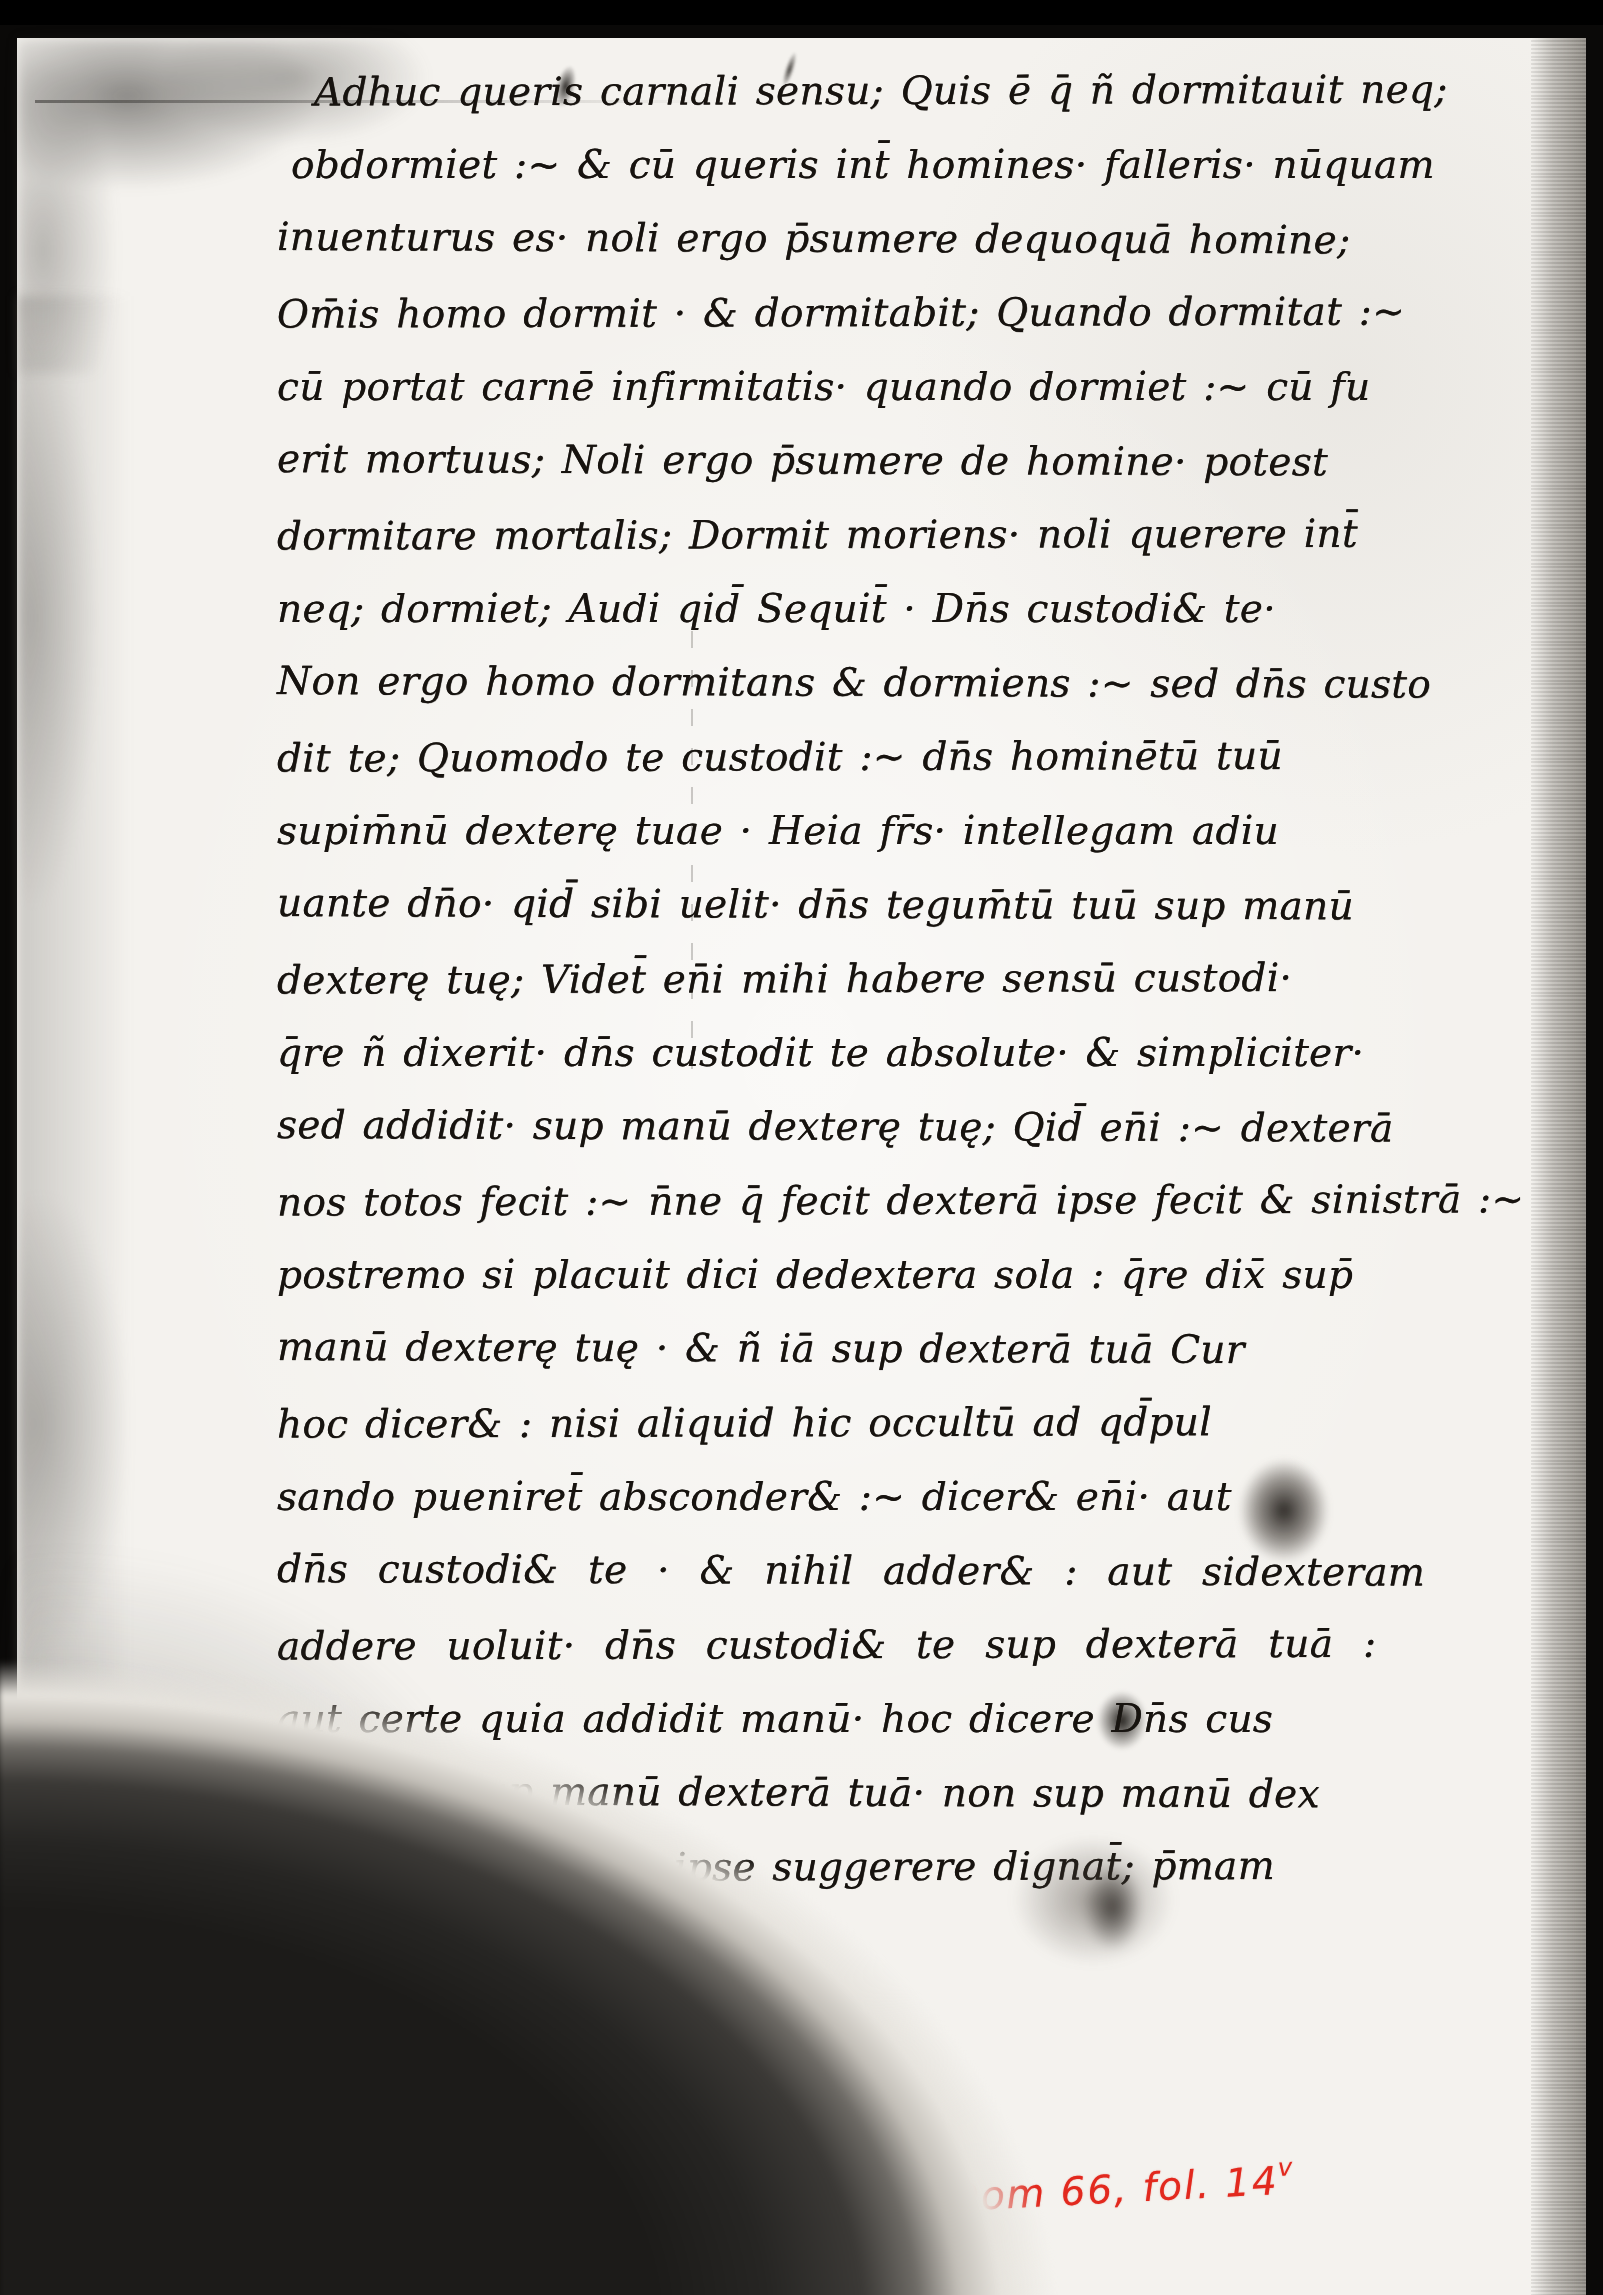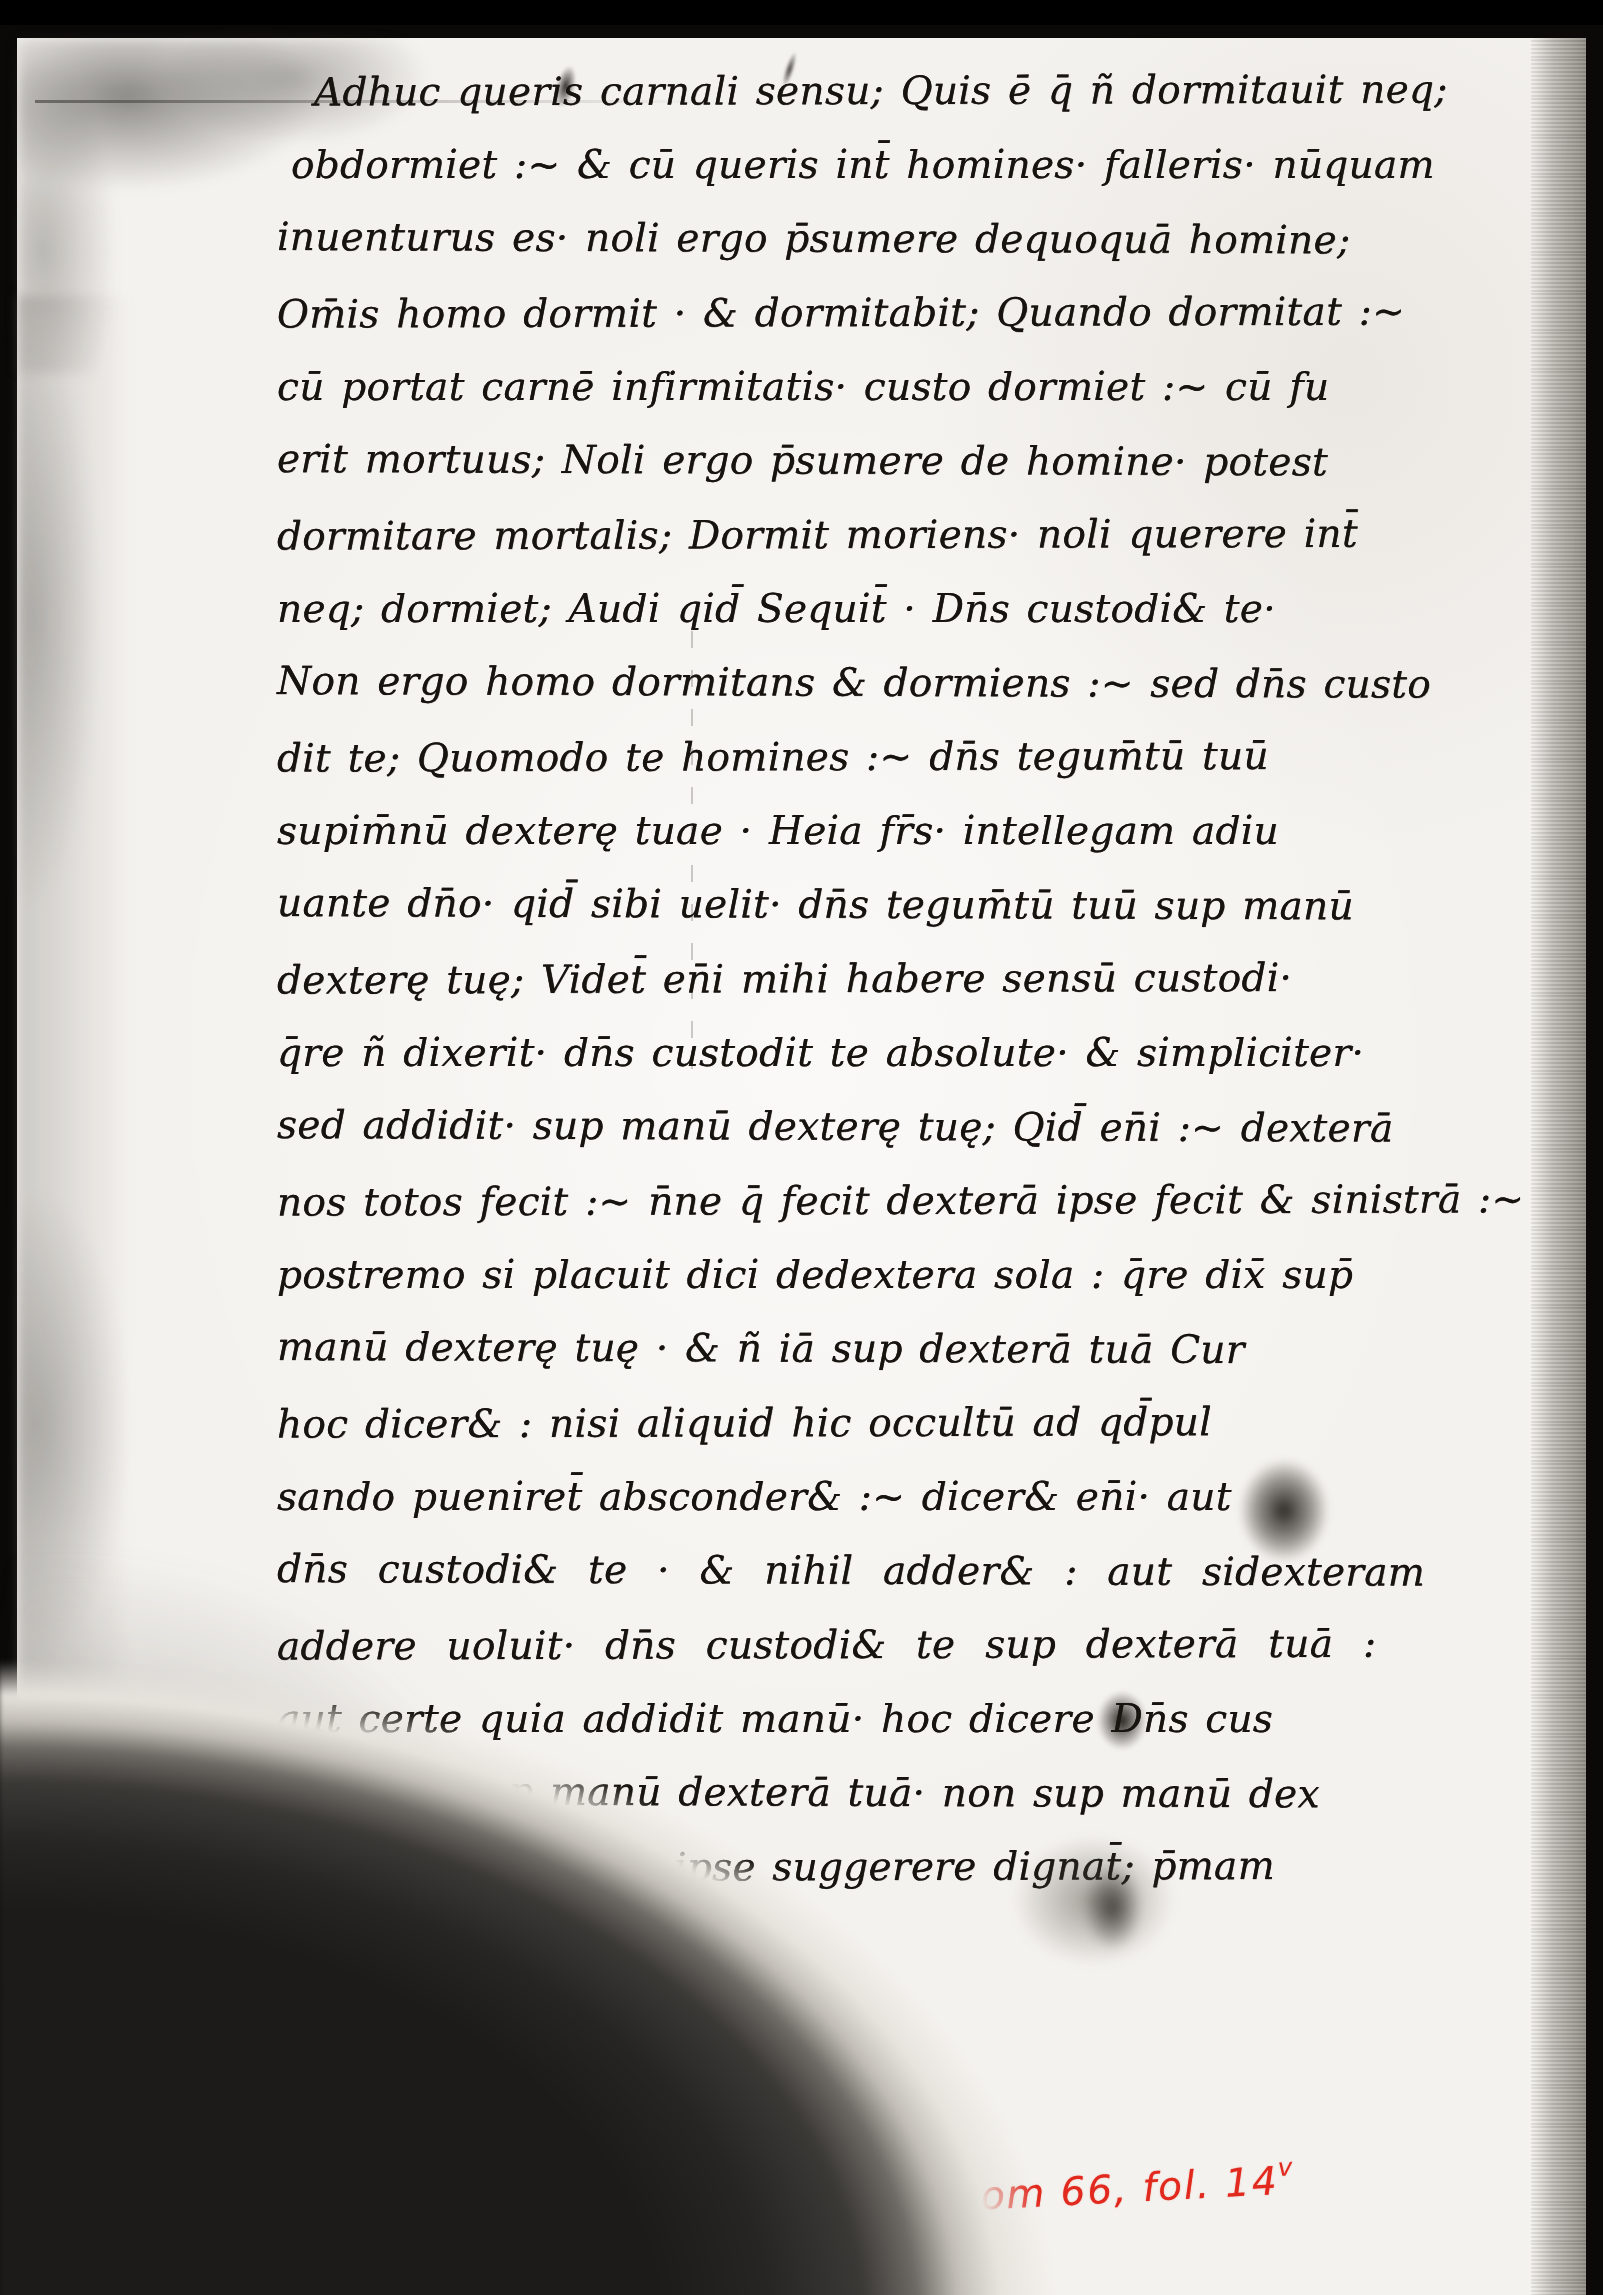--- a/index.html
+++ b/index.html
@@ -136,26 +136,26 @@
     <div class="scratch"></div>
 
     <div class="blot speck-a"></div>
     <div class="blot speck-b"></div>
 
     <div class="text-block">
       <div class="line">Adhuc queris carnali sensu; Quis ē q̄ ñ dormitauit neq;</div>
       <div class="line">obdormiet :~ &amp; cū queris int̄ homines· falleris· nūquam</div>
       <div class="line">inuenturus es· noli ergo p̄sumere dequoquā homine;</div>
       <div class="line">Om̄is homo dormit · &amp; dormitabit; Quando dormitat :~</div>
-      <div class="line">cū portat carnē infirmitatis· custo dormiet :~ cū fu</div>
+      <div class="line">cū portat carnē infirmitatis· quando dormiet :~ cū fu</div>
       <div class="line">erit mortuus; Noli ergo p̄sumere de homine· potest</div>
       <div class="line">dormitare mortalis; Dormit moriens· noli querere int̄</div>
       <div class="line">neq; dormiet; Audi qid̄ Sequit̄ ·  Dn̄s custodi&amp; te·</div>
       <div class="line">Non ergo homo dormitans &amp; dormiens :~ sed dn̄s custo</div>
-      <div class="line">dit te; Quomodo te homines :~ dn̄s tegum̄tū tuū</div>
+      <div class="line">dit te; Quomodo te custodit :~ dn̄s hominētū tuū</div>
       <div class="line">supim̄nū dexterę tuae ·  Heia fr̄s· intellegam adiu</div>
       <div class="line">uante dn̄o· qid̄ sibi uelit· dn̄s  tegum̄tū tuū sup manū</div>
       <div class="line">dexterę tuę; Videt̄ en̄i mihi habere sensū custodi·</div>
       <div class="line">q̄re ñ dixerit· dn̄s custodit te absolute· &amp; simpliciter·</div>
       <div class="line">sed addidit· sup manū dexterę tuę; Qid̄ en̄i :~ dexterā</div>
       <div class="line">nos totos fecit :~ n̄ne q̄ fecit dexterā ipse fecit &amp; sinistrā :~</div>
       <div class="line">postremo si placuit dici dedextera sola : q̄re dix̄ sup̄</div>
       <div class="line">manū dexterę tuę · &amp; ñ iā  sup dexterā tuā      Cur</div>
       <div class="line">hoc dicer&amp; : nisi aliquid hic occultū ad qd̄pul</div>
       <div class="line">sando pueniret̄ absconder&amp; :~ dicer&amp; en̄i· aut</div>

